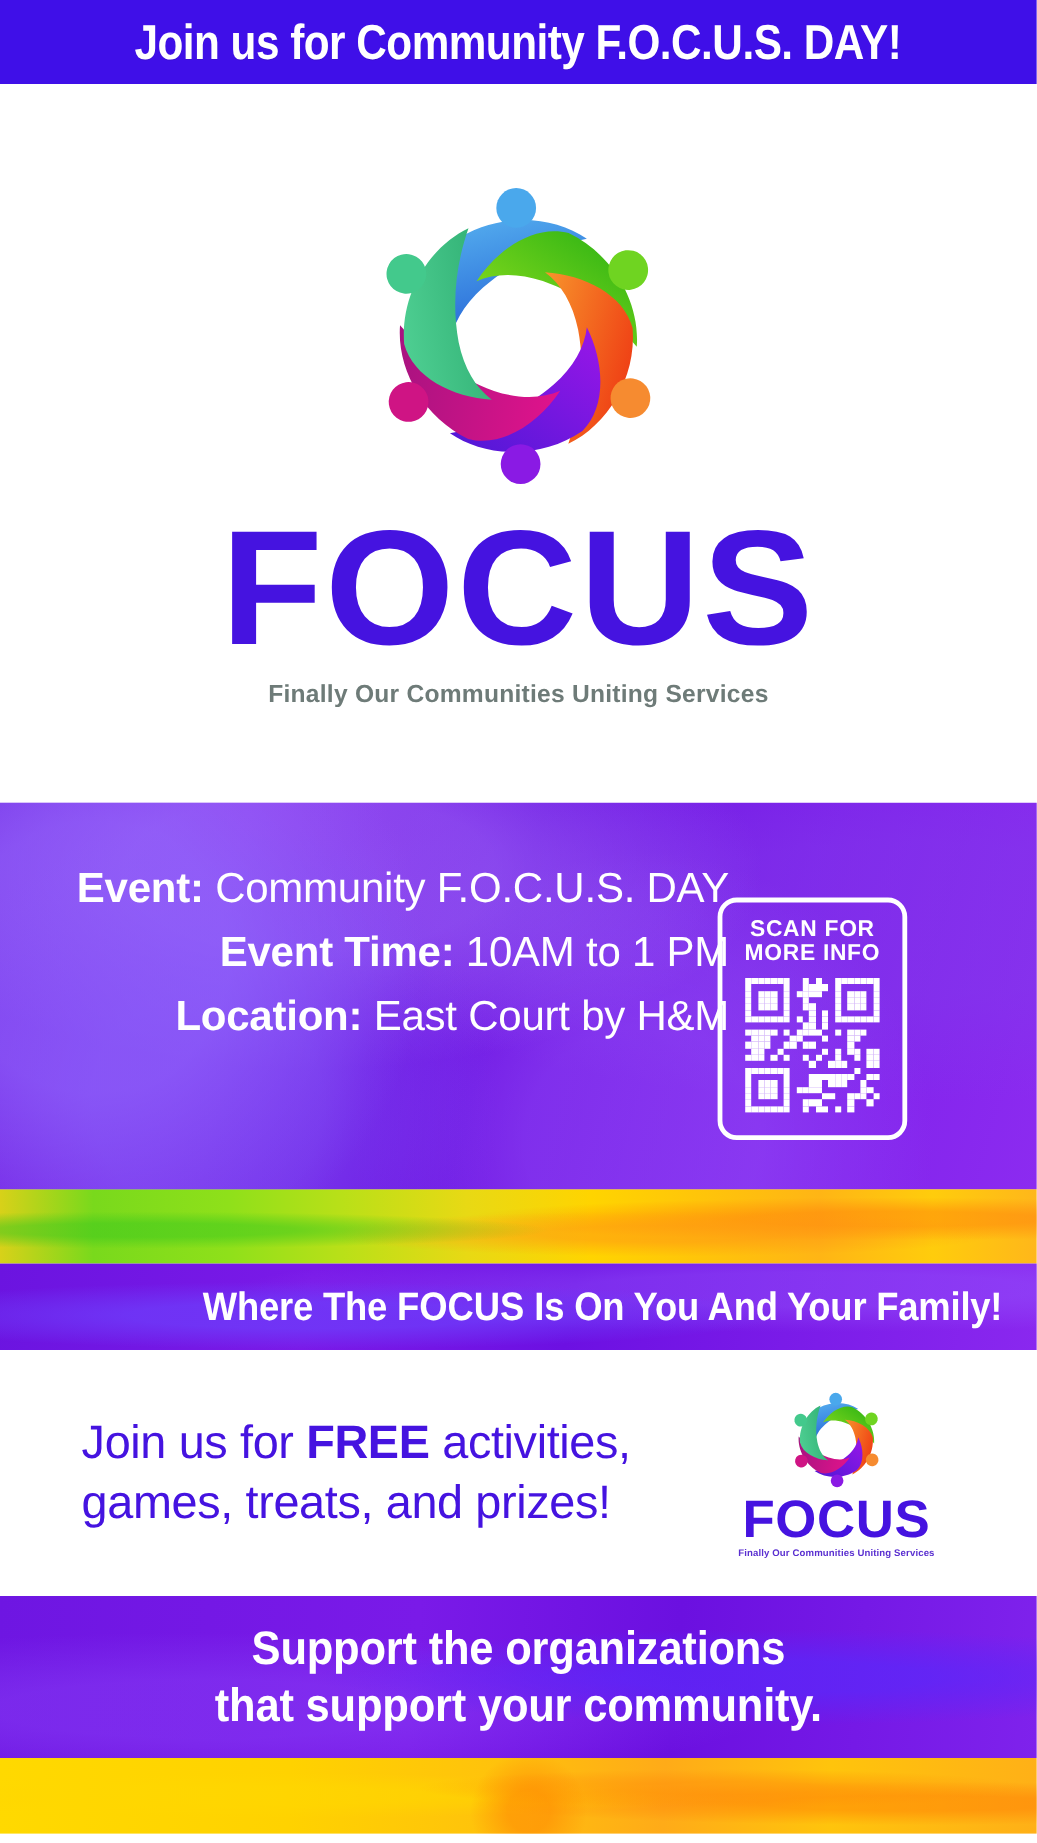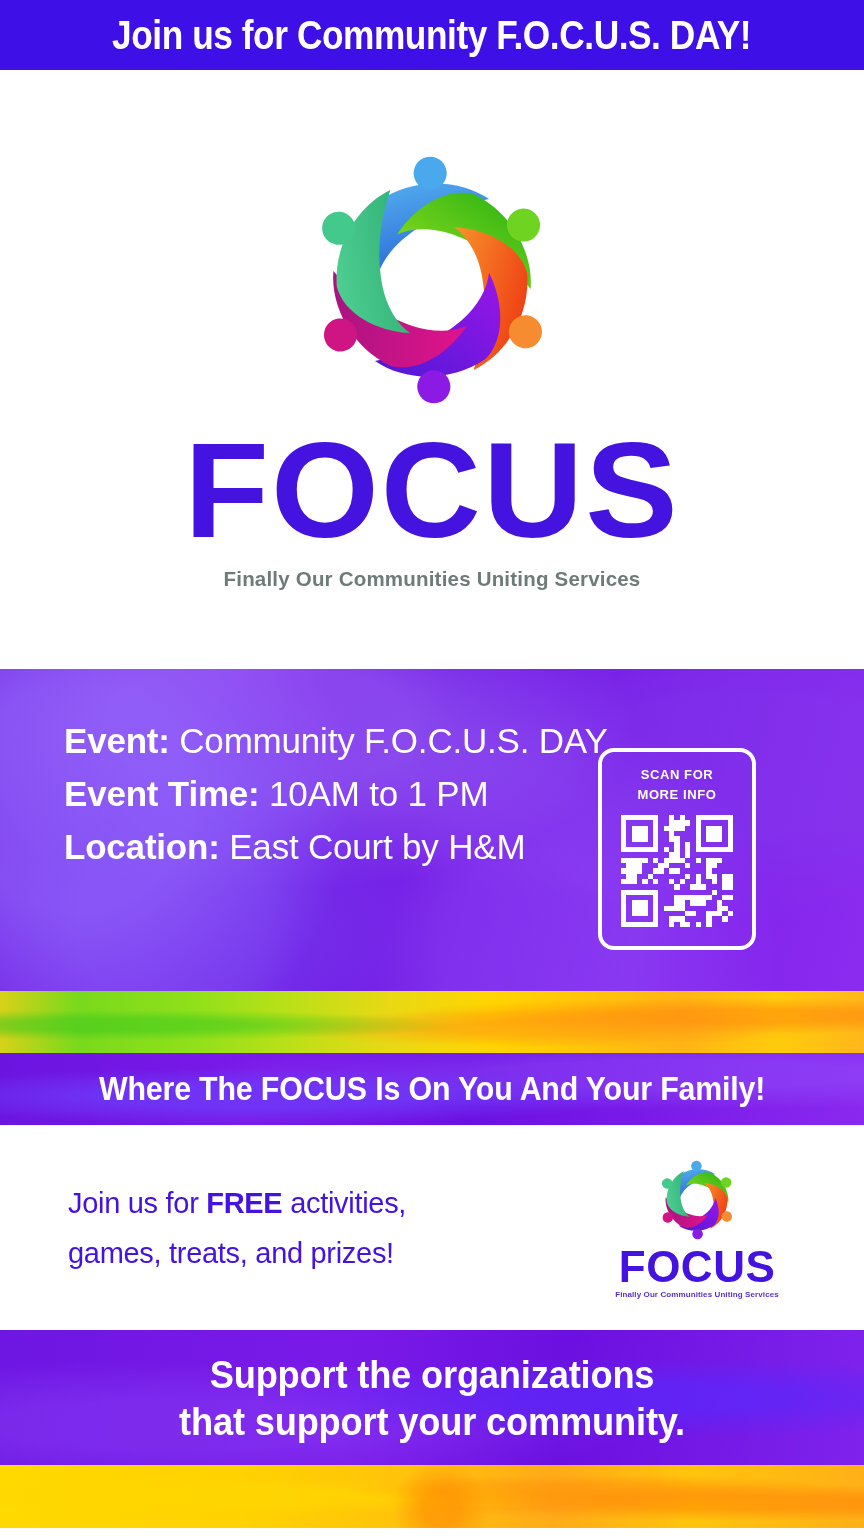--- a/index.html
+++ b/index.html
@@ -63,20 +63,21 @@
       radial-gradient(ellipse at 30% 18%, rgba(175,140,255,0.40) 0 18%, rgba(175,140,255,0) 44%),
       radial-gradient(circle at 62% 88%, rgba(160,100,255,0.35) 0 16%, rgba(160,100,255,0) 40%),
       radial-gradient(ellipse at 88% 30%, rgba(130,60,235,0.45) 0 20%, rgba(130,60,235,0) 48%),
       linear-gradient(105deg,#6a18dd 0%,#7b1ae6 22%,#6a0fe0 48%,#7d20ea 74%,#8c2bf0 100%);
     overflow:hidden;
   }
   .info-lines{
     position:absolute; left:64px; top:46px;
     display:flex; flex-direction:column;
     gap:2px;
+    align-items:flex-end;
   }
   .info-row{
     color:#ffffff;
     font-size:35px;
     line-height:51px;
     white-space:nowrap;
     letter-spacing:-0.2px;
   }
   .info-row .lbl{ font-weight:bold; }
   .info-row .val{ font-weight:300; }
@@ -88,21 +89,21 @@
     width:158px; height:202px;
     border:4px solid #ffffff;
     border-radius:16px;
     display:flex; flex-direction:column;
     align-items:center;
     padding-top:13px;
     z-index:5;
   }
   .qr-caption{
     color:#ffffff;
-    font-size:13px;
+    font-size:19px;
     font-weight:bold;
     line-height:20px;
     letter-spacing:0.6px;
     text-align:left;
   }
   .qr-grid{
     margin-top:10px;
     width:112px; height:112px;
     display:grid;
     grid-template-columns:repeat(21,1fr);
@@ -121,21 +122,21 @@
       linear-gradient(90deg,#d8d119 0%,#79d91c 9%,#8fe01a 22%,#b9e018 33%,#e8d914 45%,#ffd400 57%,#ffc40a 68%,#ffb515 79%,#ffcc0c 90%,#ffb71a 100%);
   }
 
   
   .focus-band{
     height:72px;
     background:
       radial-gradient(ellipse at 30% 60%, rgba(110,60,250,0.75) 0 18%, rgba(110,60,250,0) 46%),
       radial-gradient(ellipse at 78% 30%, rgba(150,90,255,0.4) 0 20%, rgba(150,90,255,0) 50%),
       linear-gradient(100deg,#6b14e0 0%,#7a1ae8 30%,#6c10e2 55%,#8a28ef 100%);
-    display:flex; align-items:center; justify-content:center;
+    display:flex; align-items:center; justify-content:flex-end;
     overflow:hidden;
   }
   .focus-band-text{
     color:#ffffff;
     font-size:33px;
     font-weight:bold;
     white-space:nowrap;
     transform:scaleX(0.92);
     letter-spacing:-0.2px;
   }
@@ -148,21 +149,21 @@
   .free-section{
     height:205px;
     background:#ffffff;
     display:flex;
     align-items:center;
     padding:0 60px 0 68px;
     justify-content:space-between;
   }
   .free-text{
     color:#4513e0;
-    font-size:29px;
+    font-size:39px;
     line-height:50px;
     font-weight:300;
     letter-spacing:-0.3px;
   }
   .free-text .em{ font-weight:bold; }
   .mini-lockup{
     display:flex; flex-direction:column;
     align-items:center;
     width:170px;
     margin-right:22px;

